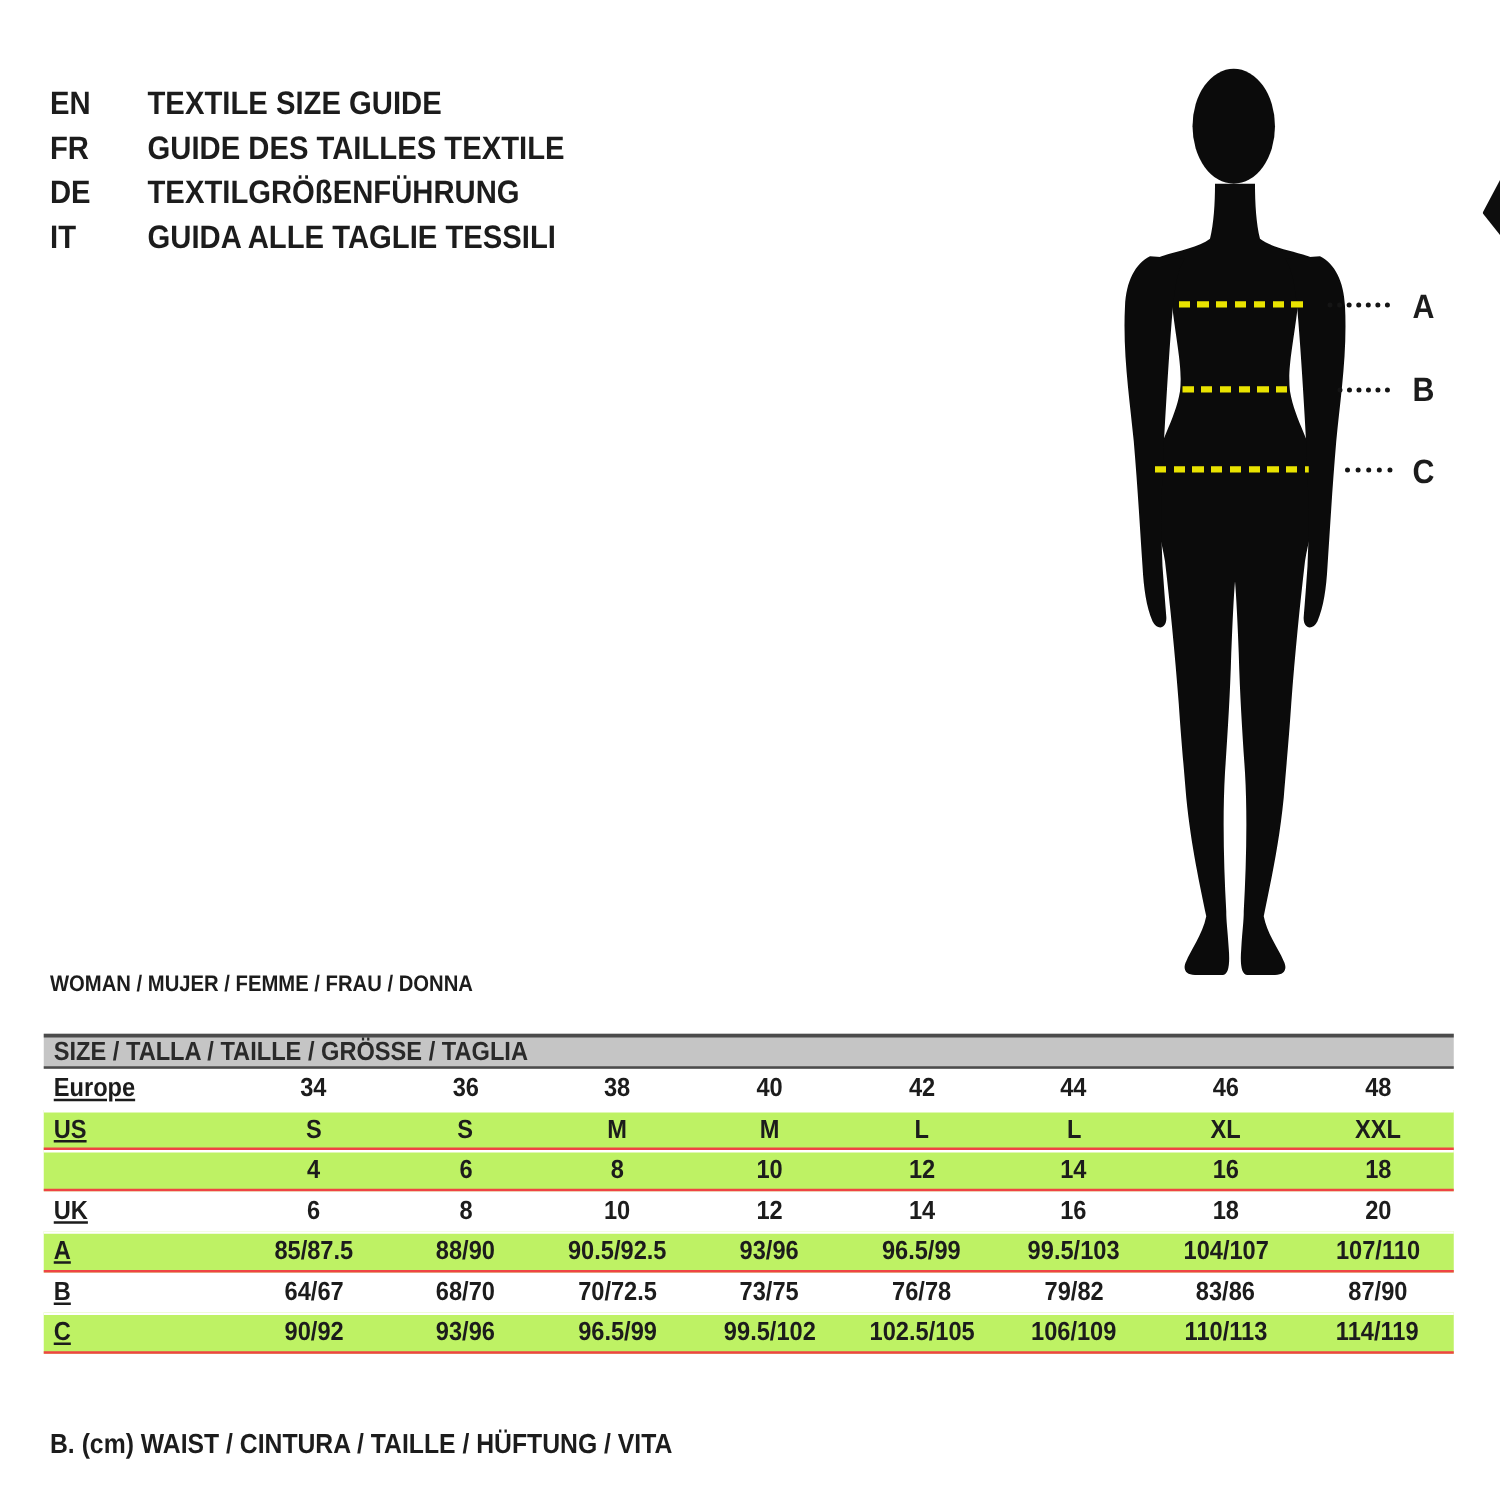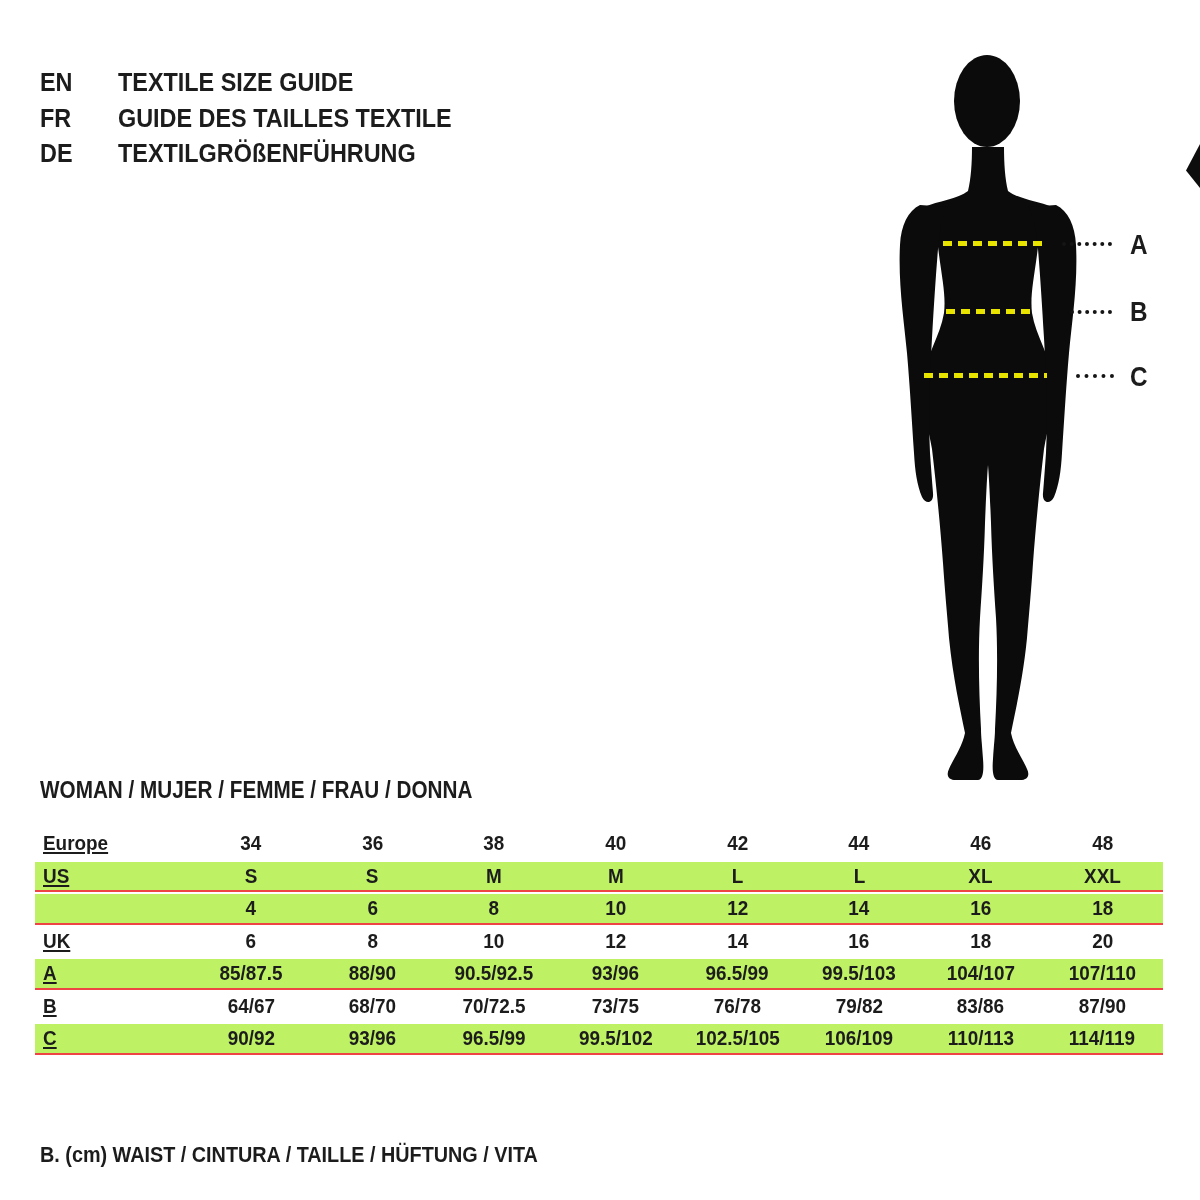--- a/index.html
+++ b/index.html
@@ -35,21 +35,21 @@
   .mlabel { position:absolute; font-size:27px; width:30px; text-align:center; }
   .mlabel-a { left:1124px; top:189px; }
   .mlabel-b { left:1124px; top:256px; }
   .mlabel-c { left:1124px; top:321px; }
 
   
   .edge-wedge { position:absolute; left:1186px; top:103px; width:14px; height:44px;
     background:#0d0d0d; clip-path:polygon(100% 0, 100% 100%, 0 60%); }
 
   
-  .section-title { position:absolute; left:40px; top:736px; font-size:23px; }
+  .section-title { position:absolute; left:40px; top:736px; font-size:18px; }
 
   
   .size-table { position:absolute; left:35px; top:786px; width:1128px; }
   .st-header { height:28px; background:#c5c5c5; border-top:3px solid #4b4b4b;
     border-bottom:2px solid #4b4b4b; box-sizing:border-box; display:flex;
     align-items:center; padding-left:8px; font-size:21px; color:#2a2a2a; }
   .st-row { display:flex; height:32.5px; font-size:21px; box-sizing:border-box; }
   .st-row.shaded { background:#bef264; border-top:2px solid #ffffff; border-bottom:2px solid #ef4444; }
   .st-label { width:155px; display:flex; align-items:center; padding-left:8px; box-sizing:border-box;text-decoration:underline; }
   .st-cell { flex:1; display:flex; align-items:center; justify-content:center; }
@@ -67,20 +67,24 @@
       <span class="lang-code"><span class="ctext">EN</span></span>
       <span class="ctext">TEXTILE SIZE GUIDE</span>
     </div>
     <div class="lang-row">
       <span class="lang-code"><span class="ctext">FR</span></span>
       <span class="ctext">GUIDE DES TAILLES TEXTILE</span>
     </div>
     <div class="lang-row">
       <span class="lang-code"><span class="ctext">DE</span></span>
       <span class="ctext">TEXTILGRÖßENFÜHRUNG</span>
+    </div>
+    <div class="lang-row">
+      <span class="lang-code"><span class="ctext">IT</span></span>
+      <span class="ctext">GUIDA ALLE TAGLIE TESSILI</span>
     </div>
   </div>
 
   <svg class="figure-svg" width="204" height="732" viewBox="0 0 204 732" aria-hidden="true">
     <g fill="#0b0b0b">
 
       <ellipse cx="101" cy="48" rx="33" ry="46"></ellipse>
 
       <path d="
         M 86,94
@@ -160,20 +164,23 @@
   <div class="mlabel mlabel-b"><span class="ctext ctext-mid">B</span></div>
   <div class="mlabel mlabel-c"><span class="ctext ctext-mid">C</span></div>
 
   <div class="edge-wedge"></div>
 
   <div class="section-title">
     <span class="ctext">WOMAN / MUJER / FEMME / FRAU / DONNA</span>
   </div>
 
   <div class="size-table">
+    <div class="st-header">
+      <span class="ctext">SIZE / TALLA / TAILLE / GRÖSSE / TAGLIA</span>
+    </div>
 
     <div class="st-row">
       <div class="st-label">
           <span class="ctext">Europe</span>
         </div>
       <div class="st-cell">
           <span class="ctext ctext-mid">34</span>
         </div>
       <div class="st-cell">
           <span class="ctext ctext-mid">36</span>

